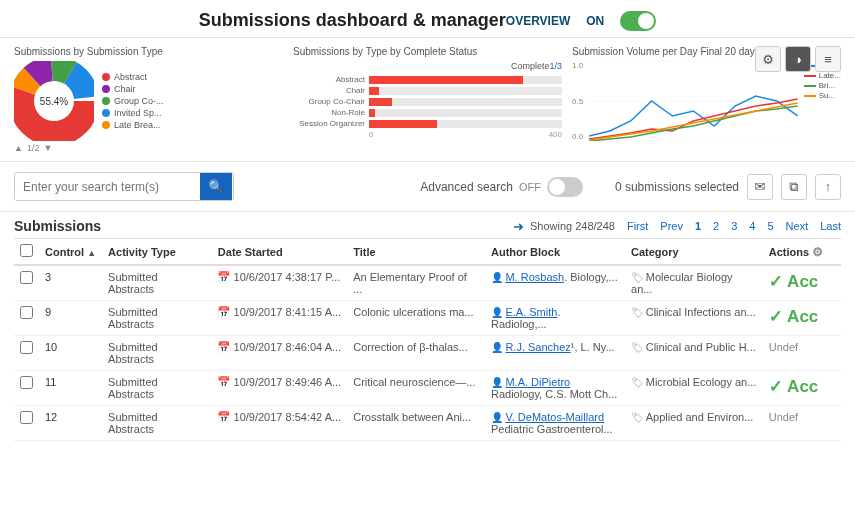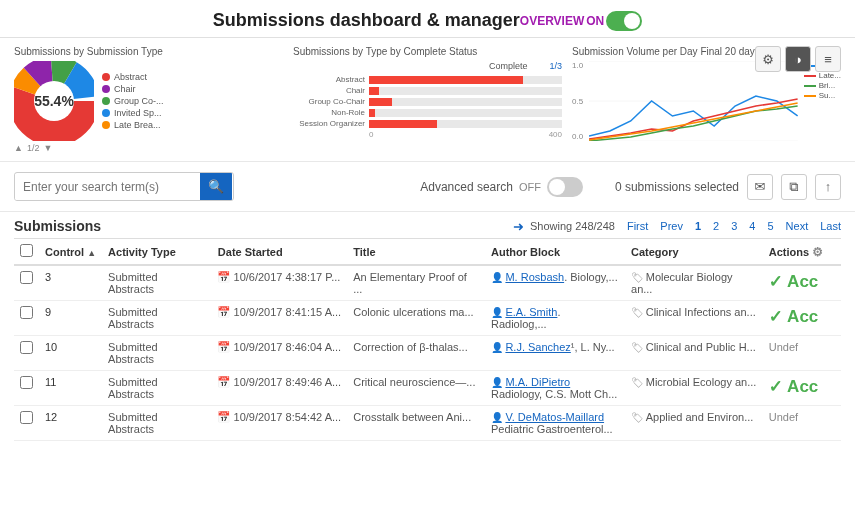--- a/index.html
+++ b/index.html
@@ -1,44 +1,44 @@
 <!DOCTYPE html>
 <html><head>
   <meta charset="utf-8">
   <style>
     * { box-sizing: border-box; margin: 0; padding: 0; }
     body { font-family: Arial, sans-serif; font-size: 12px; color: #333; background: #fff; width: 855px; }
 
     
     .header { display: flex; justify-content: center; align-items: center; padding: 10px 14px 6px; border-bottom: 1px solid #e0e0e0; }
     .header-title { font-size: 18px; font-weight: bold; color: #222; }
-    .overview-toggle { display: flex; align-items: center; gap: 2px; font-size: 12px; font-weight: bold; color: #a21caf; }
+    .overview-toggle { display: flex; align-items: center; gap: 16px; font-size: 12px; font-weight: bold; color: #0c4a6e; }
     .toggle-switch { width: 36px; height: 20px; background: #4caf50; border-radius: 10px; position: relative; cursor: pointer; }
     .toggle-switch::after { content: ''; position: absolute; width: 16px; height: 16px; background: #fff; border-radius: 50%; top: 2px; right: 2px; }
 
     
     .charts-section { display: flex; padding: 8px 14px; border-bottom: 1px solid #e8e8e8; gap: 10px; position: relative; }
     .chart-tools { position: absolute; right: 14px; top: 8px; display: flex; gap: 4px; }
     .chart-tool-btn { width: 26px; height: 26px; border: 1px solid #ccc; background: #f5f5f5; border-radius: 3px; cursor: pointer; display: flex; align-items: center; justify-content: center; font-size: 13px; color: #555; }
     .chart-tool-btn.active { background: #555; color: #fff; }
 
     .chart-block { flex: 1; min-width: 0; }
     .chart-label { font-size: 10px; color: #555; margin-bottom: 4px; }
 
     
     .pie-area { display: flex; align-items: center; gap: 8px; }
     .pie-container { position: relative; width: 80px; height: 80px; }
-    .pie-label { position: absolute; top: 50%; left: 50%; transform: translate(-50%, -50%); font-size: 14px; font-weight: bold; color: #333; }
+    .pie-label { position: absolute; top: 50%; left: 50%; transform: translate(-50%, -50%); font-size: 10px; font-weight: normal; color: #333; }
     .legend-items { display: flex; flex-direction: column; gap: 2px; }
     .legend-item { display: flex; align-items: center; gap: 4px; font-size: 9px; color: #555; }
     .legend-dot { width: 8px; height: 8px; border-radius: 50%; flex-shrink: 0; }
 
     
     .bar-chart-area { width: 180px; }
-    .bar-chart-header { display: flex; justify-content: flex-end; align-items: center; gap: 22px; font-size: 9px; margin-bottom: 4px; }
+    .bar-chart-header { display: flex; justify-content: flex-end; align-items: center; gap: 0; font-size: 9px; margin-bottom: 4px; }
     .bar-complete-label { color: #555; }
     .bar-page { color: #1565c0; font-size: 9px; }
     .bar-row { display: flex; align-items: center; gap: 4px; margin-bottom: 2px; }
     .bar-row-label { font-size: 8px; color: #666; width: 72px; text-align: right; white-space: nowrap; overflow: hidden; text-overflow: ellipsis; }
     .bar-track { flex: 1; height: 8px; background: #e8e8e8; position: relative; }
     .bar-fill { height: 100%; background: #f44336; position: absolute; top: 0; left: 0; }
     .bar-axis { display: flex; justify-content: space-between; margin-top: 2px; padding-left: 76px; font-size: 8px; color: #999; }
 
     
     .line-chart-area { flex: 1; }

